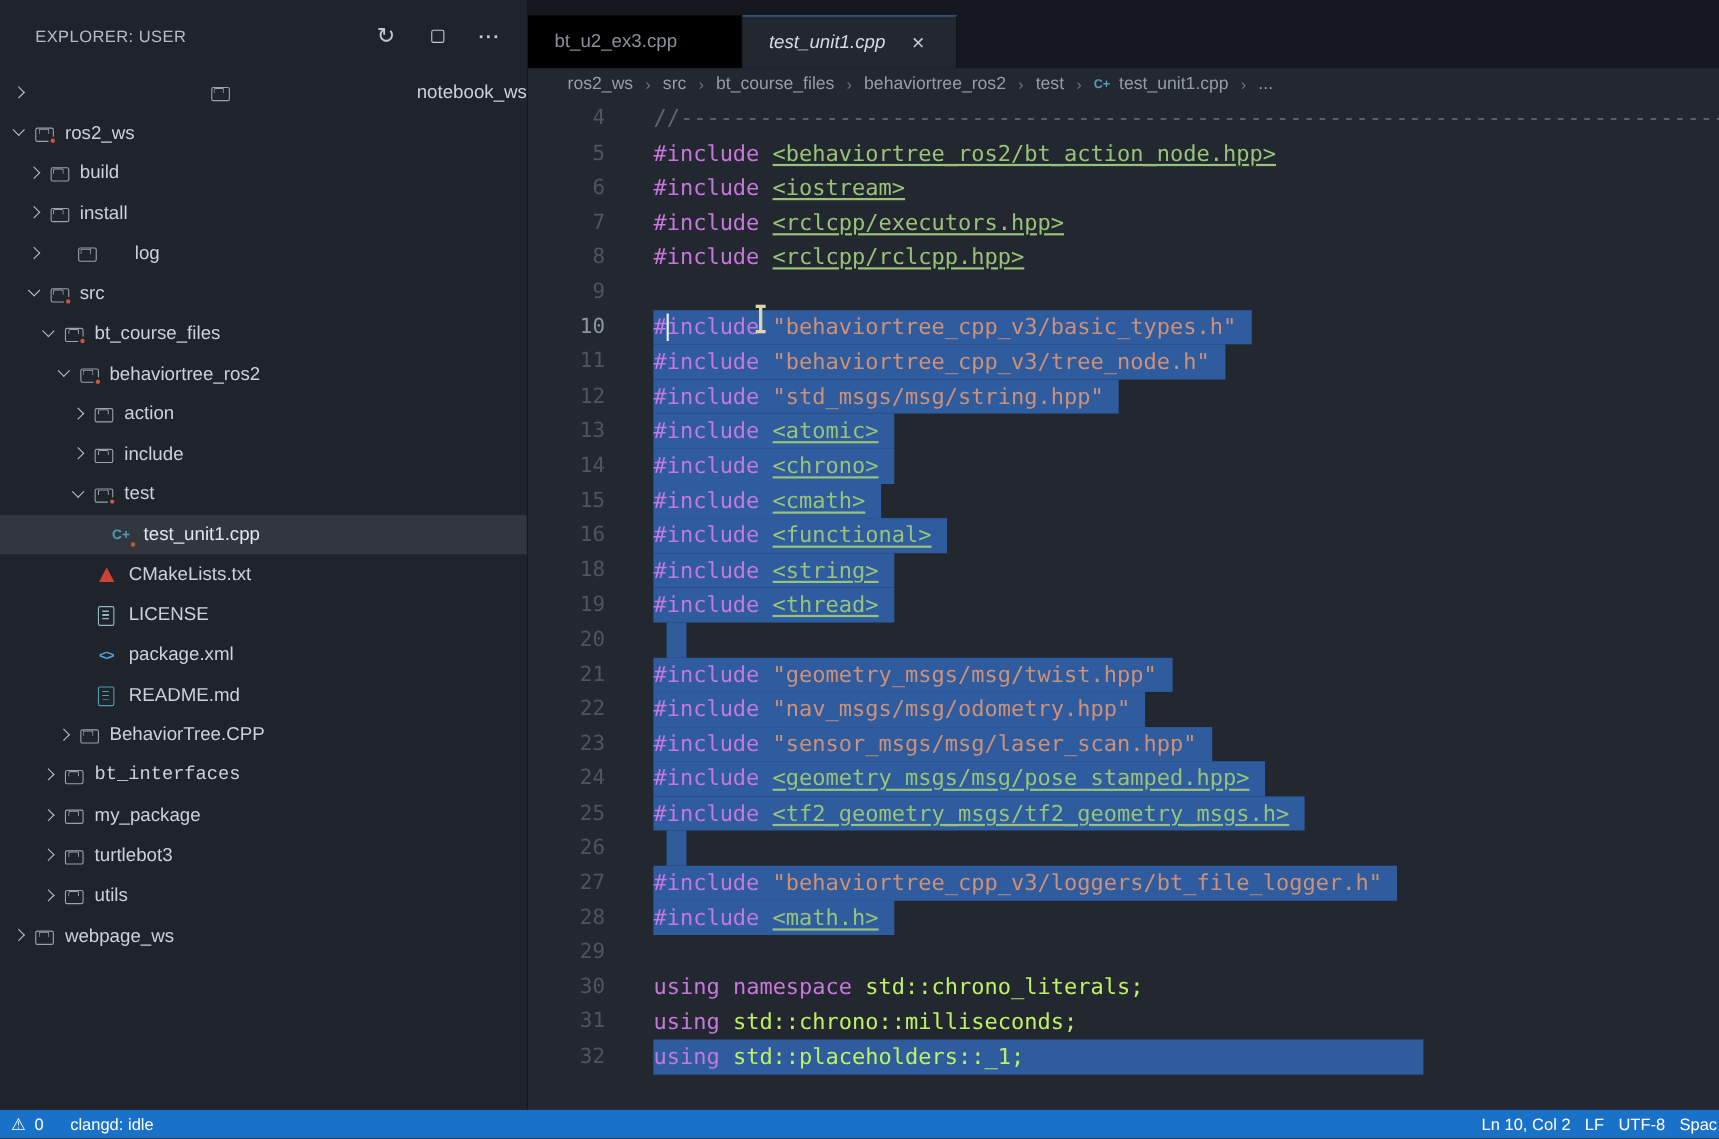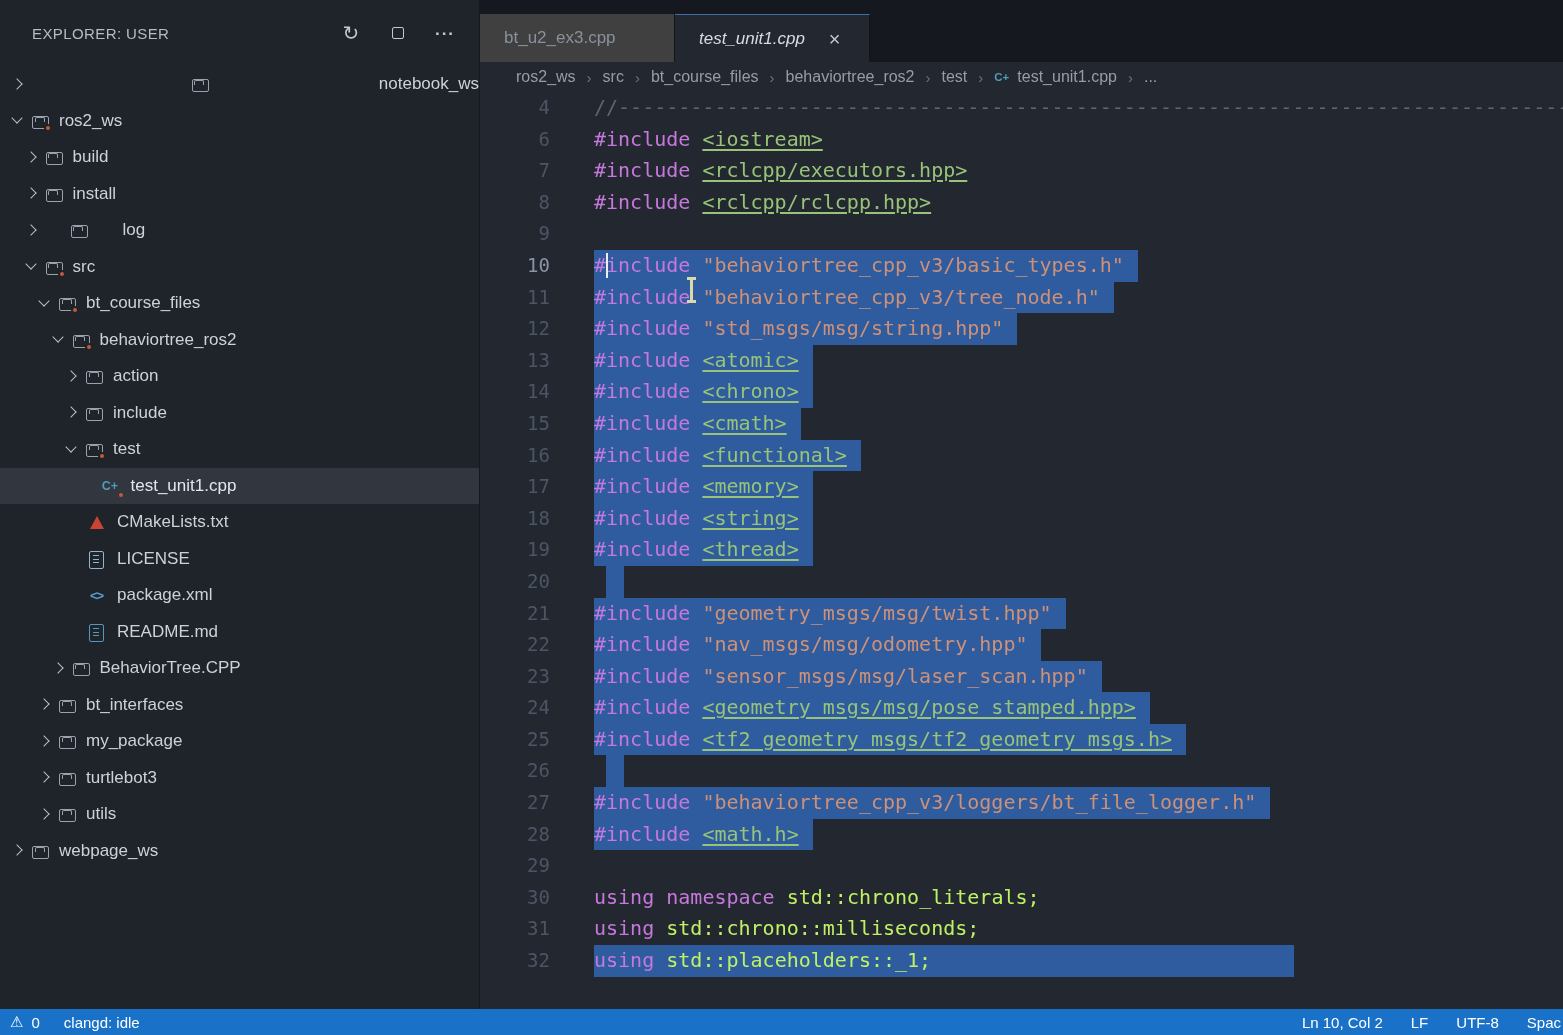--- a/index.html
+++ b/index.html
@@ -35,21 +35,21 @@
   .ico-doc::before{content:"";position:absolute;left:3px;top:1px;width:13px;height:16px;border:1.4px solid currentColor;border-radius:2px;}
   .ico-doc::after{content:"";position:absolute;left:6.5px;top:5px;width:6px;height:8.5px;background:repeating-linear-gradient(to bottom,currentColor 0 1.4px,transparent 1.4px 3.6px);}
   .lic{color:#8fb7c9;}
   .md{color:#519aba;}
   .ico-xml{color:#5a9fd4;font-weight:bold;font-size:13px;letter-spacing:-1px;}
   .tlabel{margin-left:1px;}
 
   
   .editor-col{flex:1;min-width:0;display:flex;flex-direction:column;background:#23272f;}
   .tabbar{height:62px;flex:none;background:#15181e;display:flex;align-items:flex-end;overflow:hidden;}
-  .tab{height:48px;display:flex;align-items:center;padding:0 24px;min-width:195px;background:#404040;color:#8a919c;font-size:17px;border-right:1px solid #11141a;cursor:pointer;}
+  .tab{height:48px;display:flex;align-items:center;padding:0 24px;min-width:195px;background:#000000;color:#8a919c;font-size:17px;border-right:1px solid #11141a;cursor:pointer;}
   .tab.active{background:#23272f;color:#d8dbe2;font-style:italic;border-top:1px solid #3f6ea6;}
   .tab-label{white-space:nowrap;}
   .tab-close{margin-left:24px;font-size:20px;font-style:normal;color:#c3c8d0;cursor:pointer;line-height:1;}
 
   .breadcrumb{height:30px;flex:none;display:flex;align-items:center;padding-left:36px;font-size:16px;color:#959da9;gap:11px;white-space:nowrap;overflow:hidden;}
   .bc-sep{color:#6d7582;font-size:15px;}
   .bc-item{cursor:pointer;}
   .bc-cpp{color:#519aba;font-weight:bold;font-size:11.5px;margin-right:-3px;}
 
   
@@ -72,21 +72,21 @@
   .mouse-ibeam{position:absolute;left:690px;top:279px;width:3px;height:22px;background:#ddd7ae;z-index:50;}
   .mouse-ibeam::before,.mouse-ibeam::after{content:"";position:absolute;left:-3px;width:9px;height:3px;background:#ddd7ae;}
   .mouse-ibeam::before{top:-2px;}
   .mouse-ibeam::after{bottom:-2px;}
 
   
   .statusbar{position:absolute;left:0;bottom:0;width:1563px;height:26px;background:#1a72c8;color:#ffffff;display:flex;align-items:center;font-size:15px;padding-left:10px;overflow:hidden;}
   .sb-left{display:flex;align-items:center;gap:8px;}
   .warn-ic{font-size:15px;}
   .server{margin-left:16px;}
-  .sb-right{margin-left:auto;display:flex;align-items:center;gap:28px;padding-right:2px;white-space:nowrap;}
+  .sb-right{margin-left:auto;display:flex;align-items:center;gap:13px;padding-right:2px;white-space:nowrap;}
 </style>
 </head>
 <body>
 
 <div class="app">
   <div class="main">
 
     <aside class="sidebar">
       <div class="sb-header">
         <span class="sb-title">EXPLORER: USER</span>
@@ -187,21 +187,21 @@
           <div class="trow" style="padding-left: 62px;">
             <span class="chev none"></span>
             <span class="ico ico-doc md"></span>
             <span class="tlabel">README.md</span>
           </div>
           <div class="trow" style="padding-left: 48.5px;">
             <span class="chev right"></span>
             <span class="ico ico-folder"></span>
             <span class="tlabel">BehaviorTree.CPP</span>
           </div>
-          <div class="trow" style="padding-left: 35px;">
+          <div class="trow" style="padding-left: 35px; font-family: Liberation Mono, monospace;">
             <span class="chev right"></span>
             <span class="ico ico-folder"></span>
             <span class="tlabel">bt_interfaces</span>
           </div>
           <div class="trow" style="padding-left: 35px;">
             <span class="chev right"></span>
             <span class="ico ico-folder"></span>
             <span class="tlabel">my_package</span>
           </div>
           <div class="trow" style="padding-left: 35px;">
@@ -243,32 +243,32 @@
           <span class="bc-sep">›</span>
           <span class="bc-item">test</span>
           <span class="bc-sep">›</span>
           <span class="bc-cpp">C+</span>
           <span class="bc-item">test_unit1.cpp</span>
           <span class="bc-sep">›</span>
           <span class="bc-item">...</span>
         </div>
       <div class="code" id="code">
           <div class="cline"><span class="lnum">4</span><span class="ltext"><span class="tk t-com">//------------------------------------------------------------------------------------------------------------------------</span></span></div>
+          <div class="cline"><span class="lnum">5</span><span class="ltext"><span class="tk t-kw">#include </span><span class="tk t-astr">&lt;behaviortree_ros2/bt_action_node.hpp&gt;</span></span></div>
           <div class="cline"><span class="lnum">6</span><span class="ltext"><span class="tk t-kw">#include </span><span class="tk t-astr">&lt;iostream&gt;</span></span></div>
           <div class="cline"><span class="lnum">7</span><span class="ltext"><span class="tk t-kw">#include </span><span class="tk t-astr">&lt;rclcpp/executors.hpp&gt;</span></span></div>
           <div class="cline"><span class="lnum">8</span><span class="ltext"><span class="tk t-kw">#include </span><span class="tk t-astr">&lt;rclcpp/rclcpp.hpp&gt;</span></span></div>
           <div class="cline"><span class="lnum">9</span><span class="ltext"></span></div>
           <div class="cline"><span class="lnum active">10</span><span class="ltext"><span class="selbg"><span class="tk t-kw">#include </span><span class="tk t-qstr">"behaviortree_cpp_v3/basic_types.h"</span></span><span class="caret"></span></span></div>
           <div class="cline"><span class="lnum">11</span><span class="ltext"><span class="selbg"><span class="tk t-kw">#include </span><span class="tk t-qstr">"behaviortree_cpp_v3/tree_node.h"</span></span></span></div>
           <div class="cline"><span class="lnum">12</span><span class="ltext"><span class="selbg"><span class="tk t-kw">#include </span><span class="tk t-qstr">"std_msgs/msg/string.hpp"</span></span></span></div>
           <div class="cline"><span class="lnum">13</span><span class="ltext"><span class="selbg"><span class="tk t-kw">#include </span><span class="tk t-astr">&lt;atomic&gt;</span></span></span></div>
           <div class="cline"><span class="lnum">14</span><span class="ltext"><span class="selbg"><span class="tk t-kw">#include </span><span class="tk t-astr">&lt;chrono&gt;</span></span></span></div>
           <div class="cline"><span class="lnum">15</span><span class="ltext"><span class="selbg"><span class="tk t-kw">#include </span><span class="tk t-astr">&lt;cmath&gt;</span></span></span></div>
           <div class="cline"><span class="lnum">16</span><span class="ltext"><span class="selbg"><span class="tk t-kw">#include </span><span class="tk t-astr">&lt;functional&gt;</span></span></span></div>
-          <div class="cline"><span class="lnum">17</span><span class="ltext"><span class="selbg"><span class="tk t-kw">#include </span><span class="tk t-astr">&lt;memory&gt;</span></span></span></div>
           <div class="cline"><span class="lnum">18</span><span class="ltext"><span class="selbg"><span class="tk t-kw">#include </span><span class="tk t-astr">&lt;string&gt;</span></span></span></div>
           <div class="cline"><span class="lnum">19</span><span class="ltext"><span class="selbg"><span class="tk t-kw">#include </span><span class="tk t-astr">&lt;thread&gt;</span></span></span></div>
           <div class="cline"><span class="lnum">20</span><span class="ltext"><span class="selbg empty"></span></span></div>
           <div class="cline"><span class="lnum">21</span><span class="ltext"><span class="selbg"><span class="tk t-kw">#include </span><span class="tk t-qstr">"geometry_msgs/msg/twist.hpp"</span></span></span></div>
           <div class="cline"><span class="lnum">22</span><span class="ltext"><span class="selbg"><span class="tk t-kw">#include </span><span class="tk t-qstr">"nav_msgs/msg/odometry.hpp"</span></span></span></div>
           <div class="cline"><span class="lnum">23</span><span class="ltext"><span class="selbg"><span class="tk t-kw">#include </span><span class="tk t-qstr">"sensor_msgs/msg/laser_scan.hpp"</span></span></span></div>
           <div class="cline"><span class="lnum">24</span><span class="ltext"><span class="selbg"><span class="tk t-kw">#include </span><span class="tk t-astr">&lt;geometry_msgs/msg/pose_stamped.hpp&gt;</span></span></span></div>
           <div class="cline"><span class="lnum">25</span><span class="ltext"><span class="selbg"><span class="tk t-kw">#include </span><span class="tk t-astr">&lt;tf2_geometry_msgs/tf2_geometry_msgs.h&gt;</span></span></span></div>
           <div class="cline"><span class="lnum">26</span><span class="ltext"><span class="selbg empty"></span></span></div>
           <div class="cline"><span class="lnum">27</span><span class="ltext"><span class="selbg"><span class="tk t-kw">#include </span><span class="tk t-qstr">"behaviortree_cpp_v3/loggers/bt_file_logger.h"</span></span></span></div>

